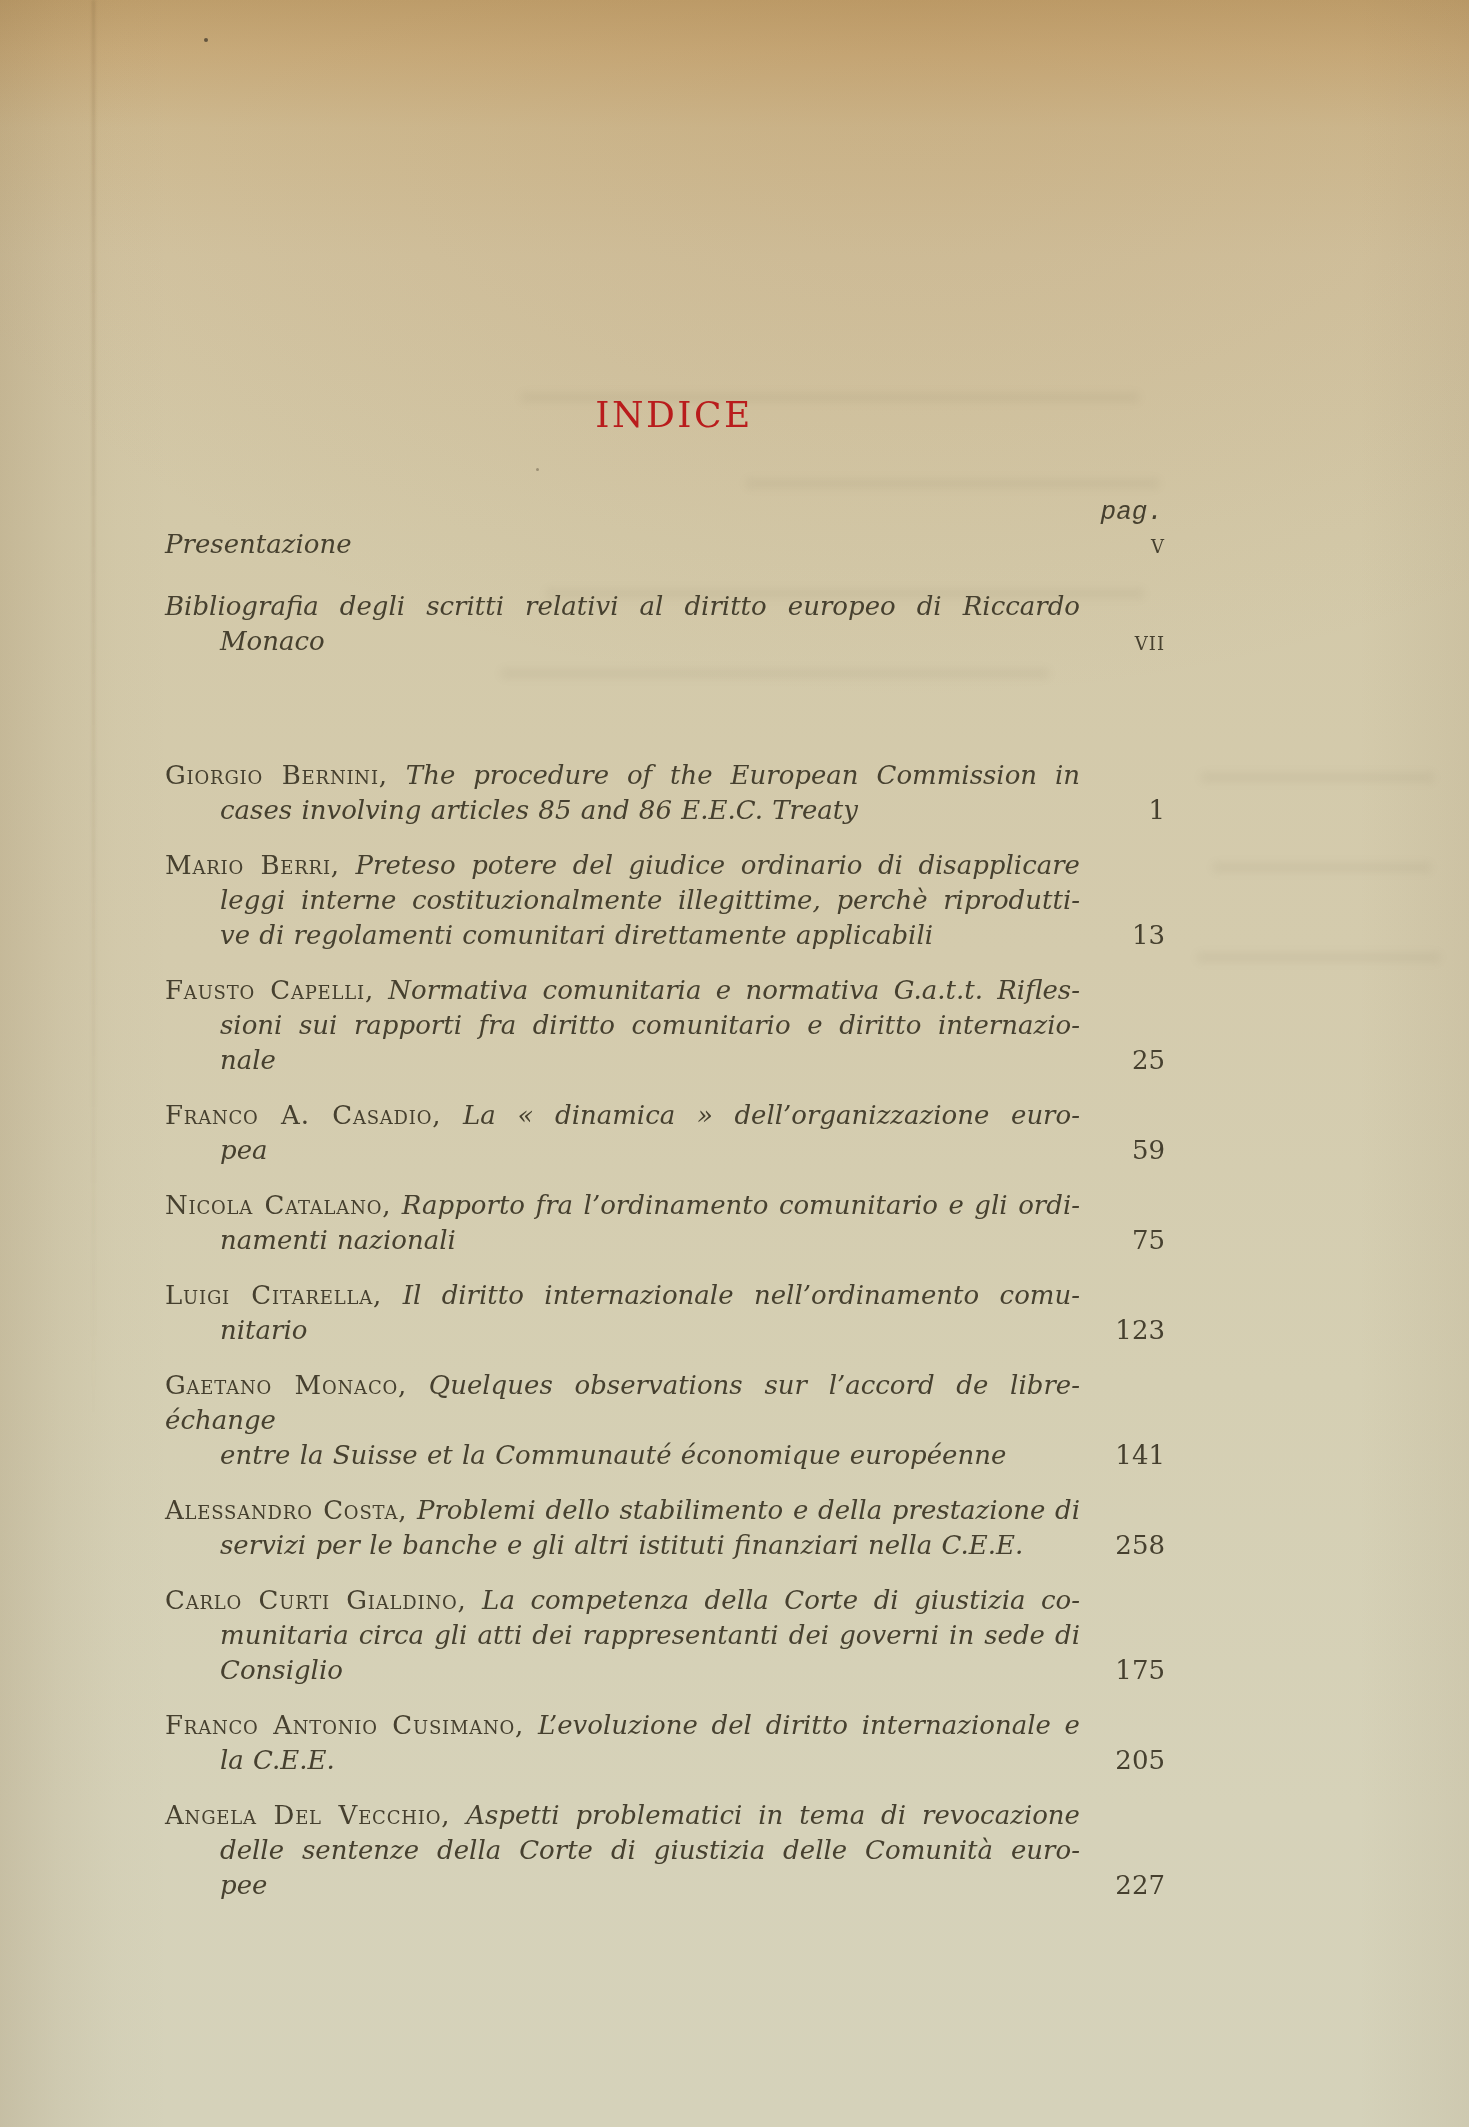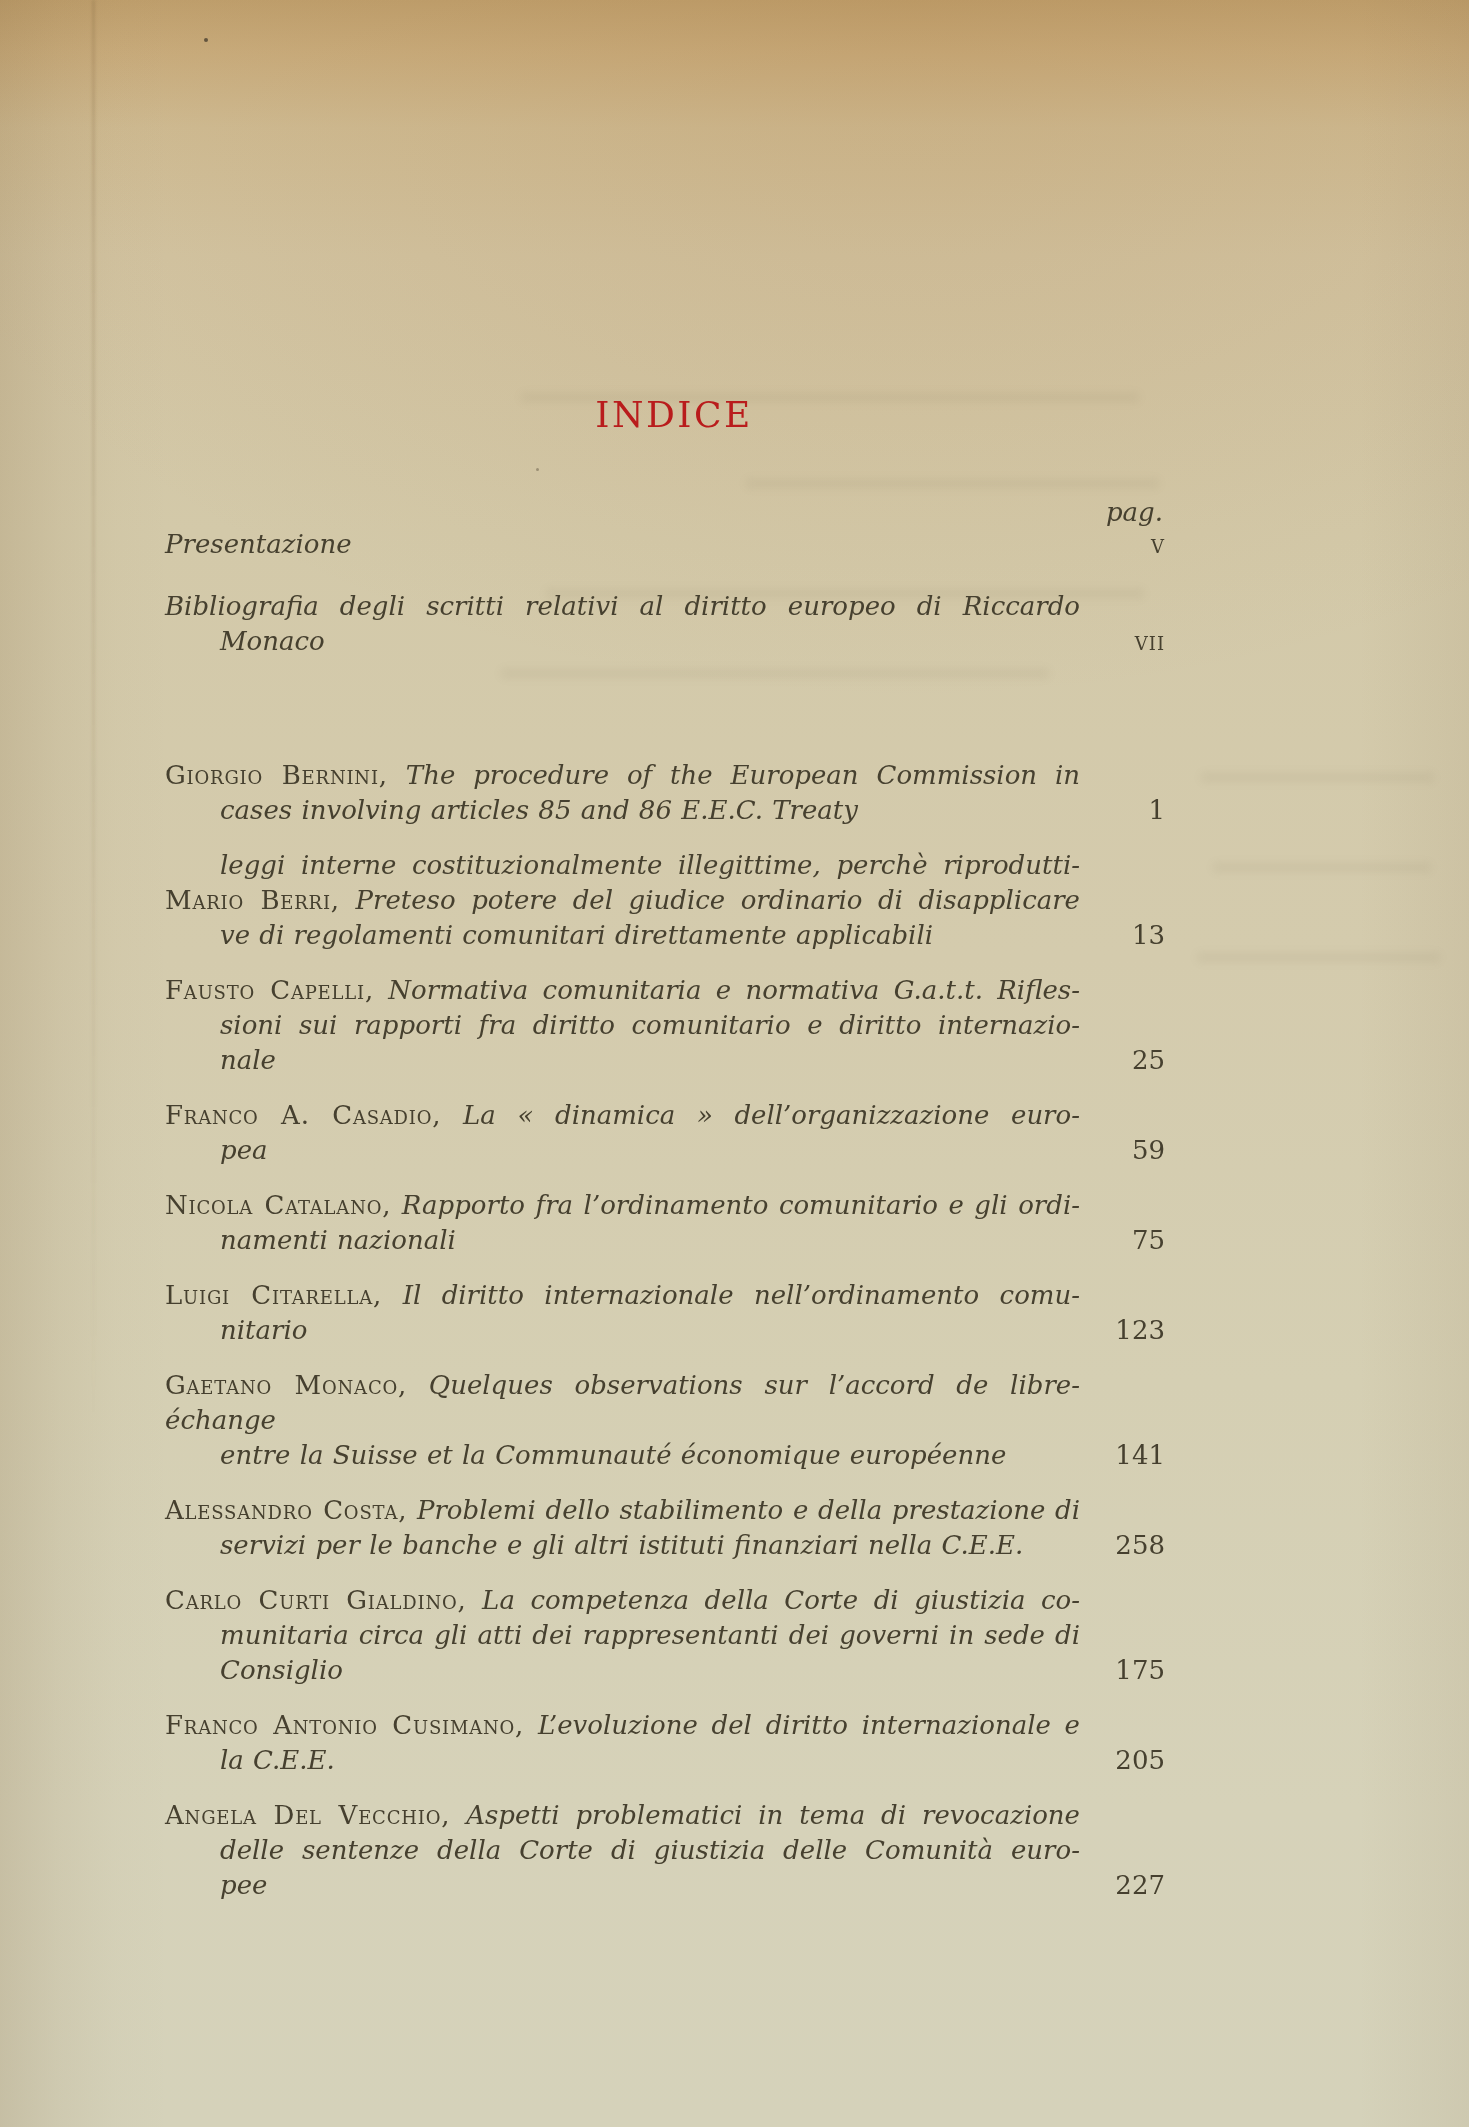--- a/index.html
+++ b/index.html
@@ -33,21 +33,21 @@
   
   .content{position:absolute;left:165px;top:0;width:1000px;color:#46402f;}
   .title{
     position:absolute;top:395px;left:0;width:1000px;
     font-size:36px;line-height:40px;letter-spacing:2.5px;
     text-align:center;text-indent:18px;color:#b91c1c;
   }
   .front{position:absolute;top:497px;left:0;width:1000px;}
   .articles{position:absolute;top:758px;left:0;width:1000px;}
 
-  .pag-row{line-height:30px;font-size:26px;font-style:italic;text-align:right;padding-right:2px;}
+  .pag-row{line-height:30px;font-size:26px;font-style:italic;text-align:right;padding-right:2px;font-family:Liberation Mono, monospace;}
 
   .entry{font-size:26px;}
   .articles .entry + .entry{margin-top:20px;}
   .front .entry + .entry{margin-top:27px;}
 
   .line{line-height:35px;min-height:35px;}
   .line.indent{padding-left:55px;}
   .line.flexrow{display:flex;align-items:center;}
   .line.justify .text{
     display:block;margin-right:85px;
@@ -113,25 +113,25 @@
         <div class="line justify">
           <span class="text"><span class="seg-smallcaps">Giorgio Bernini,</span> <span class="seg-italic">The procedure of the European Commission in</span></span>
         </div>
         <div class="line indent flexrow">
           <span class="text"><span class="seg-italic">cases involving articles 85 and 86 E.E.C. Treaty</span></span>
           <span class="leader"></span>
           <span class="page-num arabic">1</span>
         </div>
       </div>
       <div class="entry">
+        <div class="line justify">
+          <span class="text"><span class="seg-smallcaps">Mario Berri,</span> <span class="seg-italic">Preteso potere del giudice ordinario di disapplicare</span></span>
+        </div>
         <div class="line indent justify">
           <span class="text"><span class="seg-italic">leggi interne costituzionalmente illegittime, perchè riprodutti-</span></span>
-        </div>
-        <div class="line justify">
-          <span class="text"><span class="seg-smallcaps">Mario Berri,</span> <span class="seg-italic">Preteso potere del giudice ordinario di disapplicare</span></span>
         </div>
         <div class="line indent flexrow">
           <span class="text"><span class="seg-italic">ve di regolamenti comunitari direttamente applicabili</span></span>
           <span class="leader"></span>
           <span class="page-num arabic">13</span>
         </div>
       </div>
       <div class="entry">
         <div class="line justify">
           <span class="text"><span class="seg-smallcaps">Fausto Capelli,</span> <span class="seg-italic">Normativa comunitaria e normativa G.a.t.t. Rifles-</span></span>

